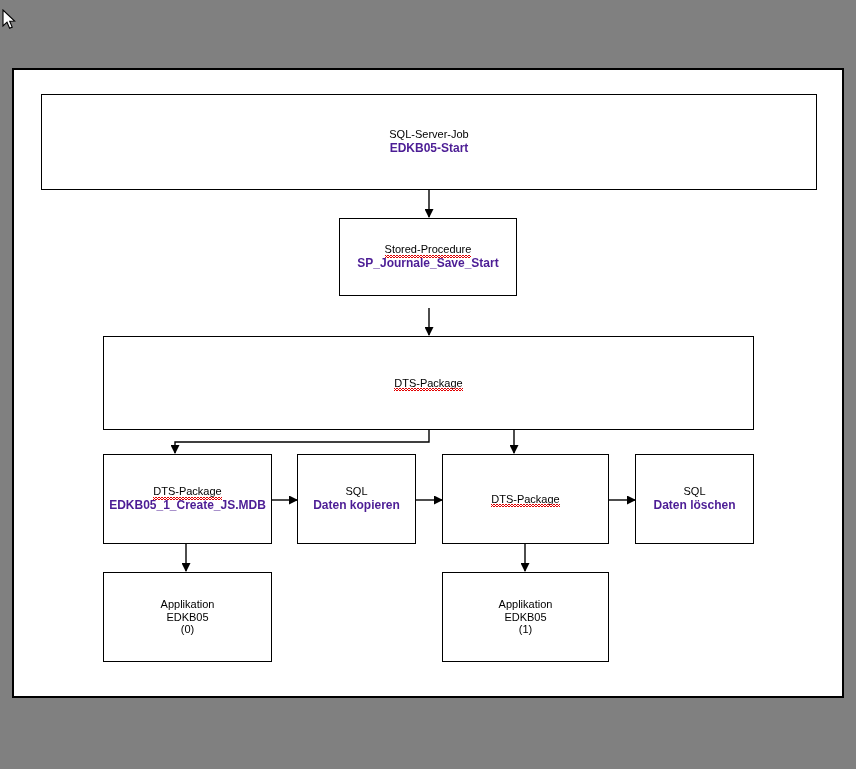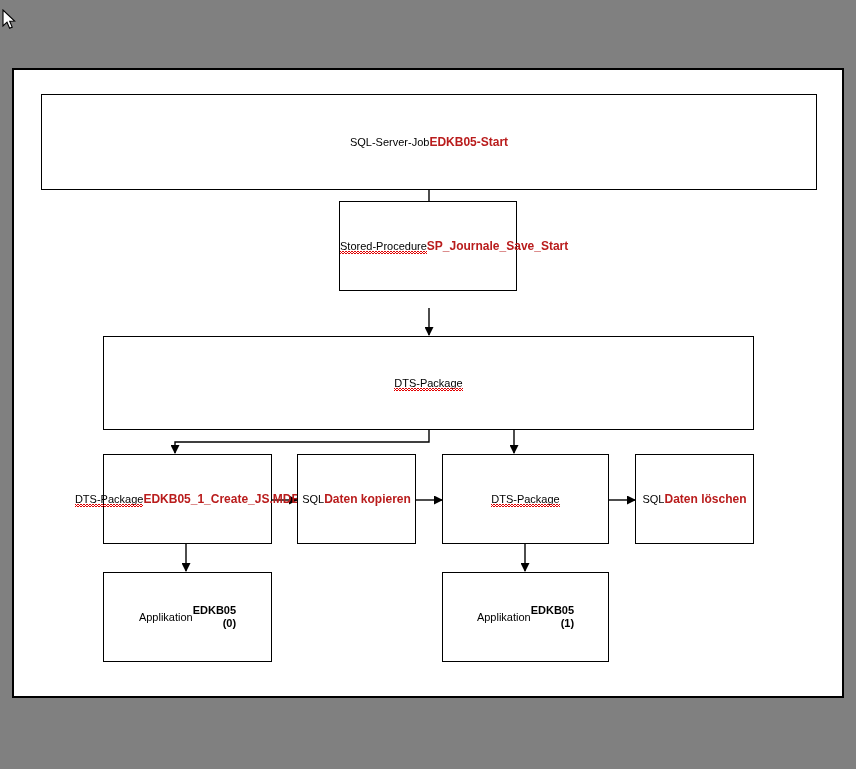--- a/index.html
+++ b/index.html
@@ -50,47 +50,46 @@
     width: 100%;
     height: 100%;
   }
 
   .node {
     position: absolute;
     box-sizing: border-box;
     border: 1px solid #000000;
     background: #ffffff;
     display: flex;
-    flex-direction: row;
+    flex-direction: column;
     align-items: center;
     justify-content: center;
     text-align: center;
     line-height: 1.18;
   }
 
   .node .kind {
     font-size: 11px;
     font-weight: normal;
     color: #000000;
     white-space: nowrap;
   }
 
   .node .name {
     font-size: 12px;
     font-weight: bold;
-    color: #b91c1c;
+    color: #4c1d95;
     white-space: pre-line;
   }
 
   .node .plain {
     font-size: 11px;
-    font-weight: bold;
+    font-weight: normal;
     color: #000000;
     white-space: pre-line;
-    text-align: right;
   }
 
   
   .squiggle {
     position: relative;
     display: inline-block;
   }
   .squiggle::after {
     content: "";
     position: absolute;
@@ -166,21 +165,21 @@
         <g>
           <line x1="511" y1="474" x2="511" y2="501" stroke="#000000" stroke-width="1.4" marker-end="url(#arrow)"></line>
         </g>
       </svg>
 
       <div class="node" style="left:27px; top:24px; width:776px; height:96px;">
         <div class="kind">SQL-Server-Job</div>
         <div class="name">EDKB05-Start</div>
       </div>
 
-      <div class="node" style="left:325px; top:131px; width:178px; height:90px;justify-content:space-between;">
+      <div class="node" style="left:325px; top:148px; width:178px; height:78px;">
         <div class="kind">
           <span class="squiggle">Stored-Procedure</span>
         </div>
         <div class="name">SP_Journale_Save_Start</div>
       </div>
 
       <div class="node" style="left:89px; top:266px; width:651px; height:94px;">
         <div class="kind">
           <span class="squiggle">DTS-Package</span>
         </div>

